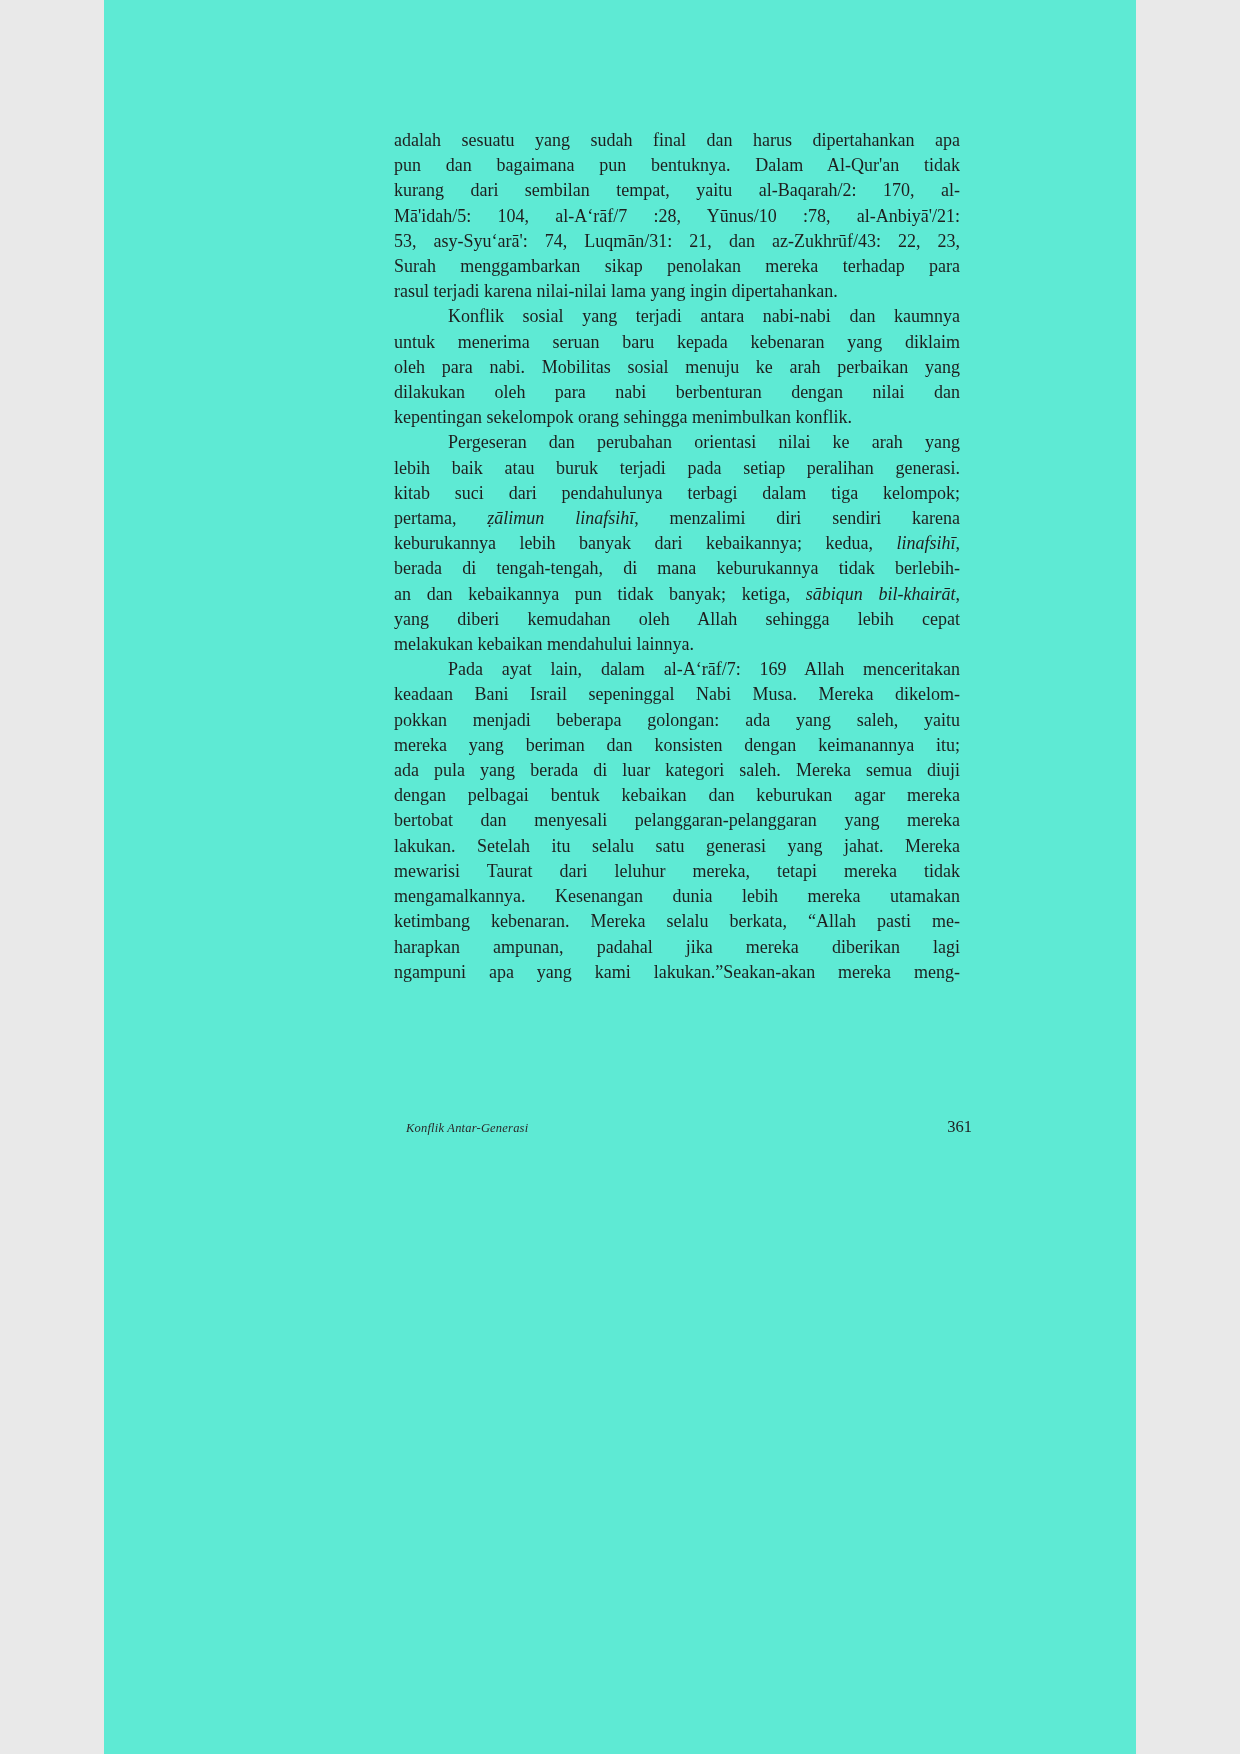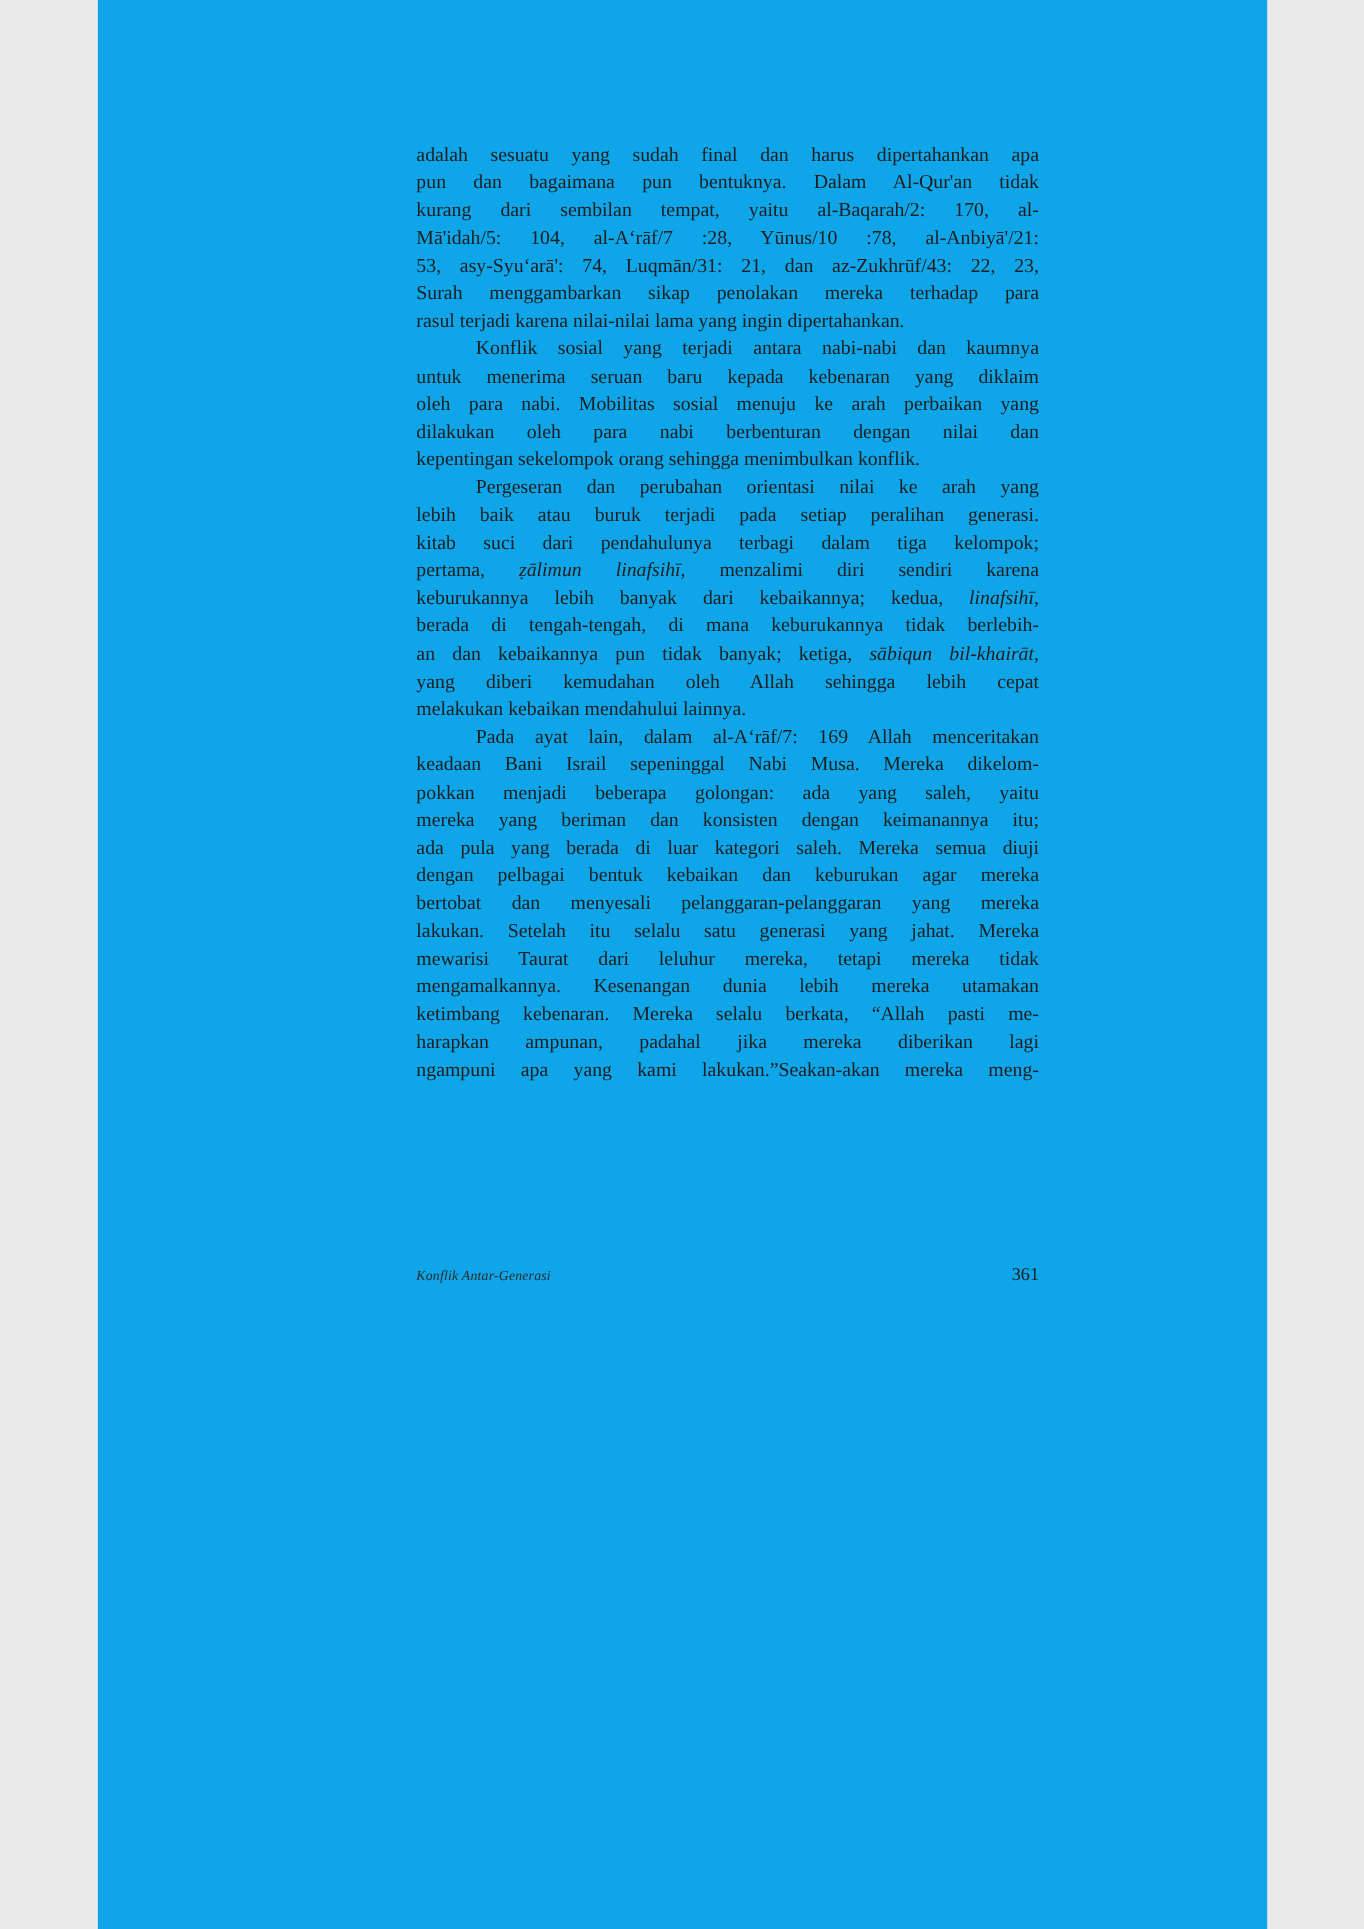--- a/index.html
+++ b/index.html
@@ -5,25 +5,24 @@
   html, body {
     margin: 0;
     padding: 0;
     background: #e9e9e9;
   }
   .page {
     position: relative;
     width: 1032px;
     height: 1754px;
     margin: 0 auto;
-    background: #0ea5e9;
+    background: #5eead4;
     font-family: "Liberation Serif", serif;
     color: #1e1e1e;
     overflow: hidden;
-    padding-left: 31px;
   }
   .text-block {
     position: absolute;
     left: 290px;
     top: 128px;
     width: 566px;
     font-size: 18px;
     line-height: 25.2px;
   }
   .line {
@@ -34,37 +33,36 @@
     text-align-last: left;
   }
   .line.indent {
     text-indent: 54px;
   }
   .line em {
     font-style: italic;
   }
   .footer {
     position: absolute;
-    left: 290px;
+    left: 302px;
     top: 1117px;
     width: 566px;
     display: flex;
     justify-content: space-between;
     align-items: baseline;
   }
   .footer .running-title {
     font-style: italic;
     font-size: 12.5px;
     color: #2a2a2a;
     letter-spacing: 0.2px;
   }
   .footer .page-number {
     font-size: 16.5px;
     color: #1e1e1e;
-    margin-top: 32px;
   }
 </style>
 </head>
 <body>
 
 <div class="page">
 
   <div class="text-block">
       <div class="line"><span>adalah sesuatu yang sudah final dan harus dipertahankan apa</span></div>
       <div class="line"><span>pun dan bagaimana pun bentuknya. Dalam Al-Qur'an tidak</span></div>

